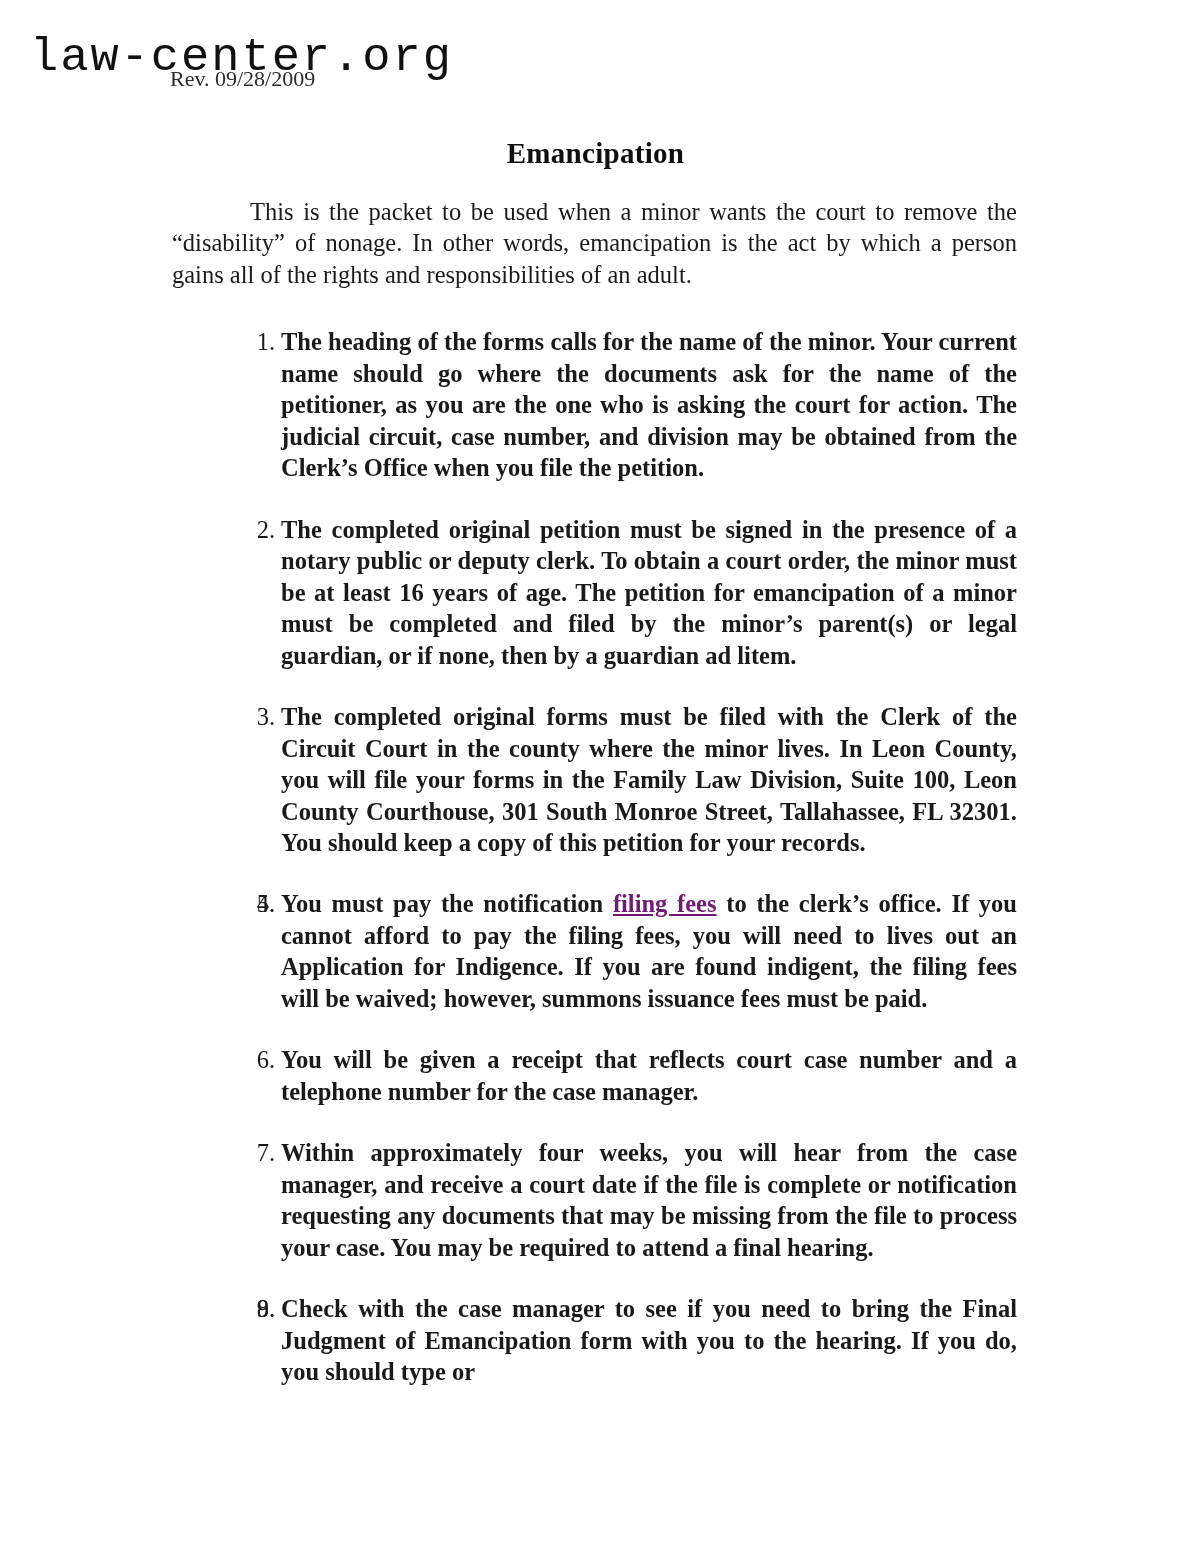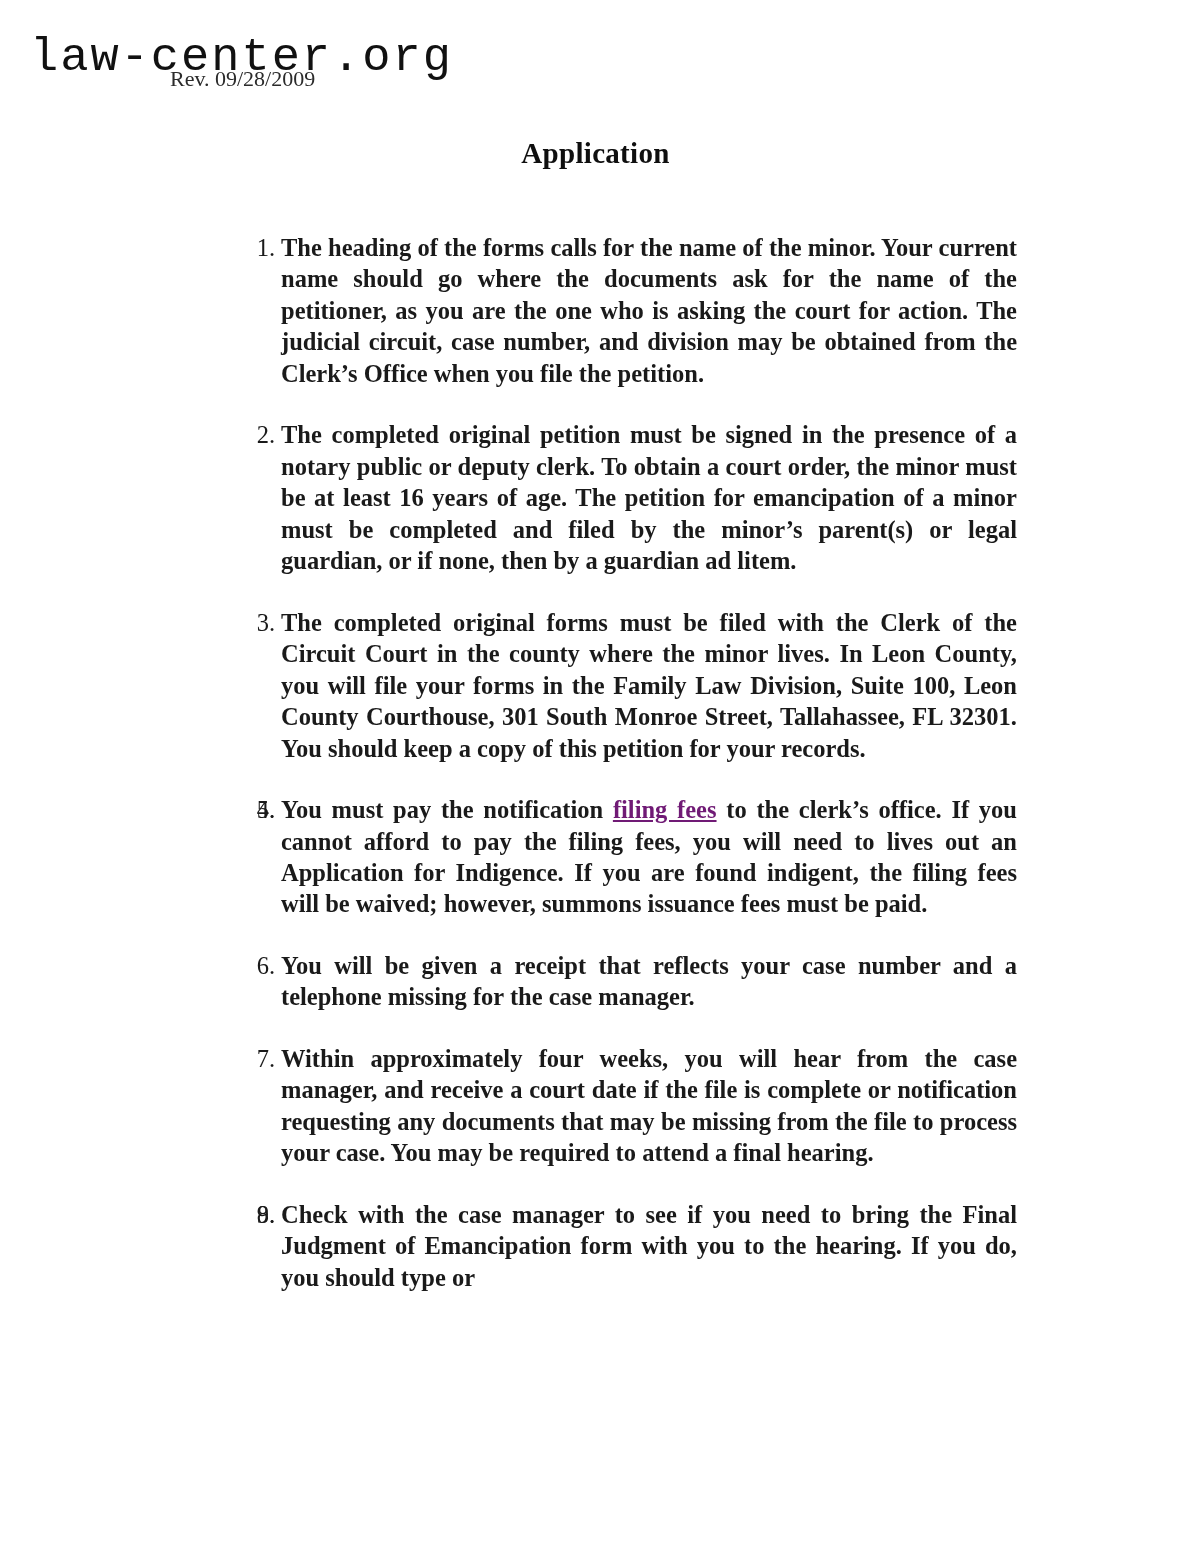--- a/index.html
+++ b/index.html
@@ -118,24 +118,25 @@
 </style>
 </head>
 <body>
 
 <div class="page">
 
   <div class="watermark">law-center.org</div>
 
   <div class="rev-stamp">Rev. 09/28/2009</div>
 
-  <div class="doc-title">Application</div>
+  <div class="doc-title">Emancipation</div>
 
   <div class="body-col">
 
+    <p class="intro-para">This is the packet to be used when a minor wants the court to remove the “disability” of nonage.  In other words, emancipation is the act by which a person gains all of the rights and responsibilities of an adult.</p>
 
     <ol class="num-list">
 
       <li class="num-item">
         <span class="num-marker">1.</span>
         <span class="item-text">The heading of the forms calls for the name of the minor.  Your current name should go where the documents ask for the name of the petitioner, as you are the one who is asking the court for action.  The judicial circuit, case number, and division may be obtained from the Clerk’s Office when you file the petition.</span>
       </li>
 
       <li class="num-item">
         <span class="num-marker">2.</span>
@@ -151,21 +152,21 @@
         <span class="num-marker">4.</span>
       </li>
 
       <li class="num-item">
         <span class="num-marker">5.</span>
         <span class="item-text"><span>You must pay the notification </span><a class="doc-link" href="#">filing fees</a><span> to the clerk’s office. If you cannot afford to pay the filing fees, you will need to lives out an Application for Indigence.  If you are found indigent, the filing fees will be waived; however, summons issuance fees must be paid.</span></span>
       </li>
 
       <li class="num-item">
         <span class="num-marker">6.</span>
-        <span class="item-text">You will be given a receipt that reflects your case number and a telephone missing for the case manager.</span>
+        <span class="item-text">You will be given a receipt that reflects court case number and a telephone number for the case manager.</span>
       </li>
 
       <li class="num-item">
         <span class="num-marker">7.</span>
         <span class="item-text">Within approximately four weeks, you will hear from the case manager, and receive a court date if the file is complete or notification requesting any documents that may be missing from the file to process your case.  You may be required to attend a final hearing.</span>
       </li>
 
       <li class="num-item">
         <span class="num-marker">8.</span>
       </li>

